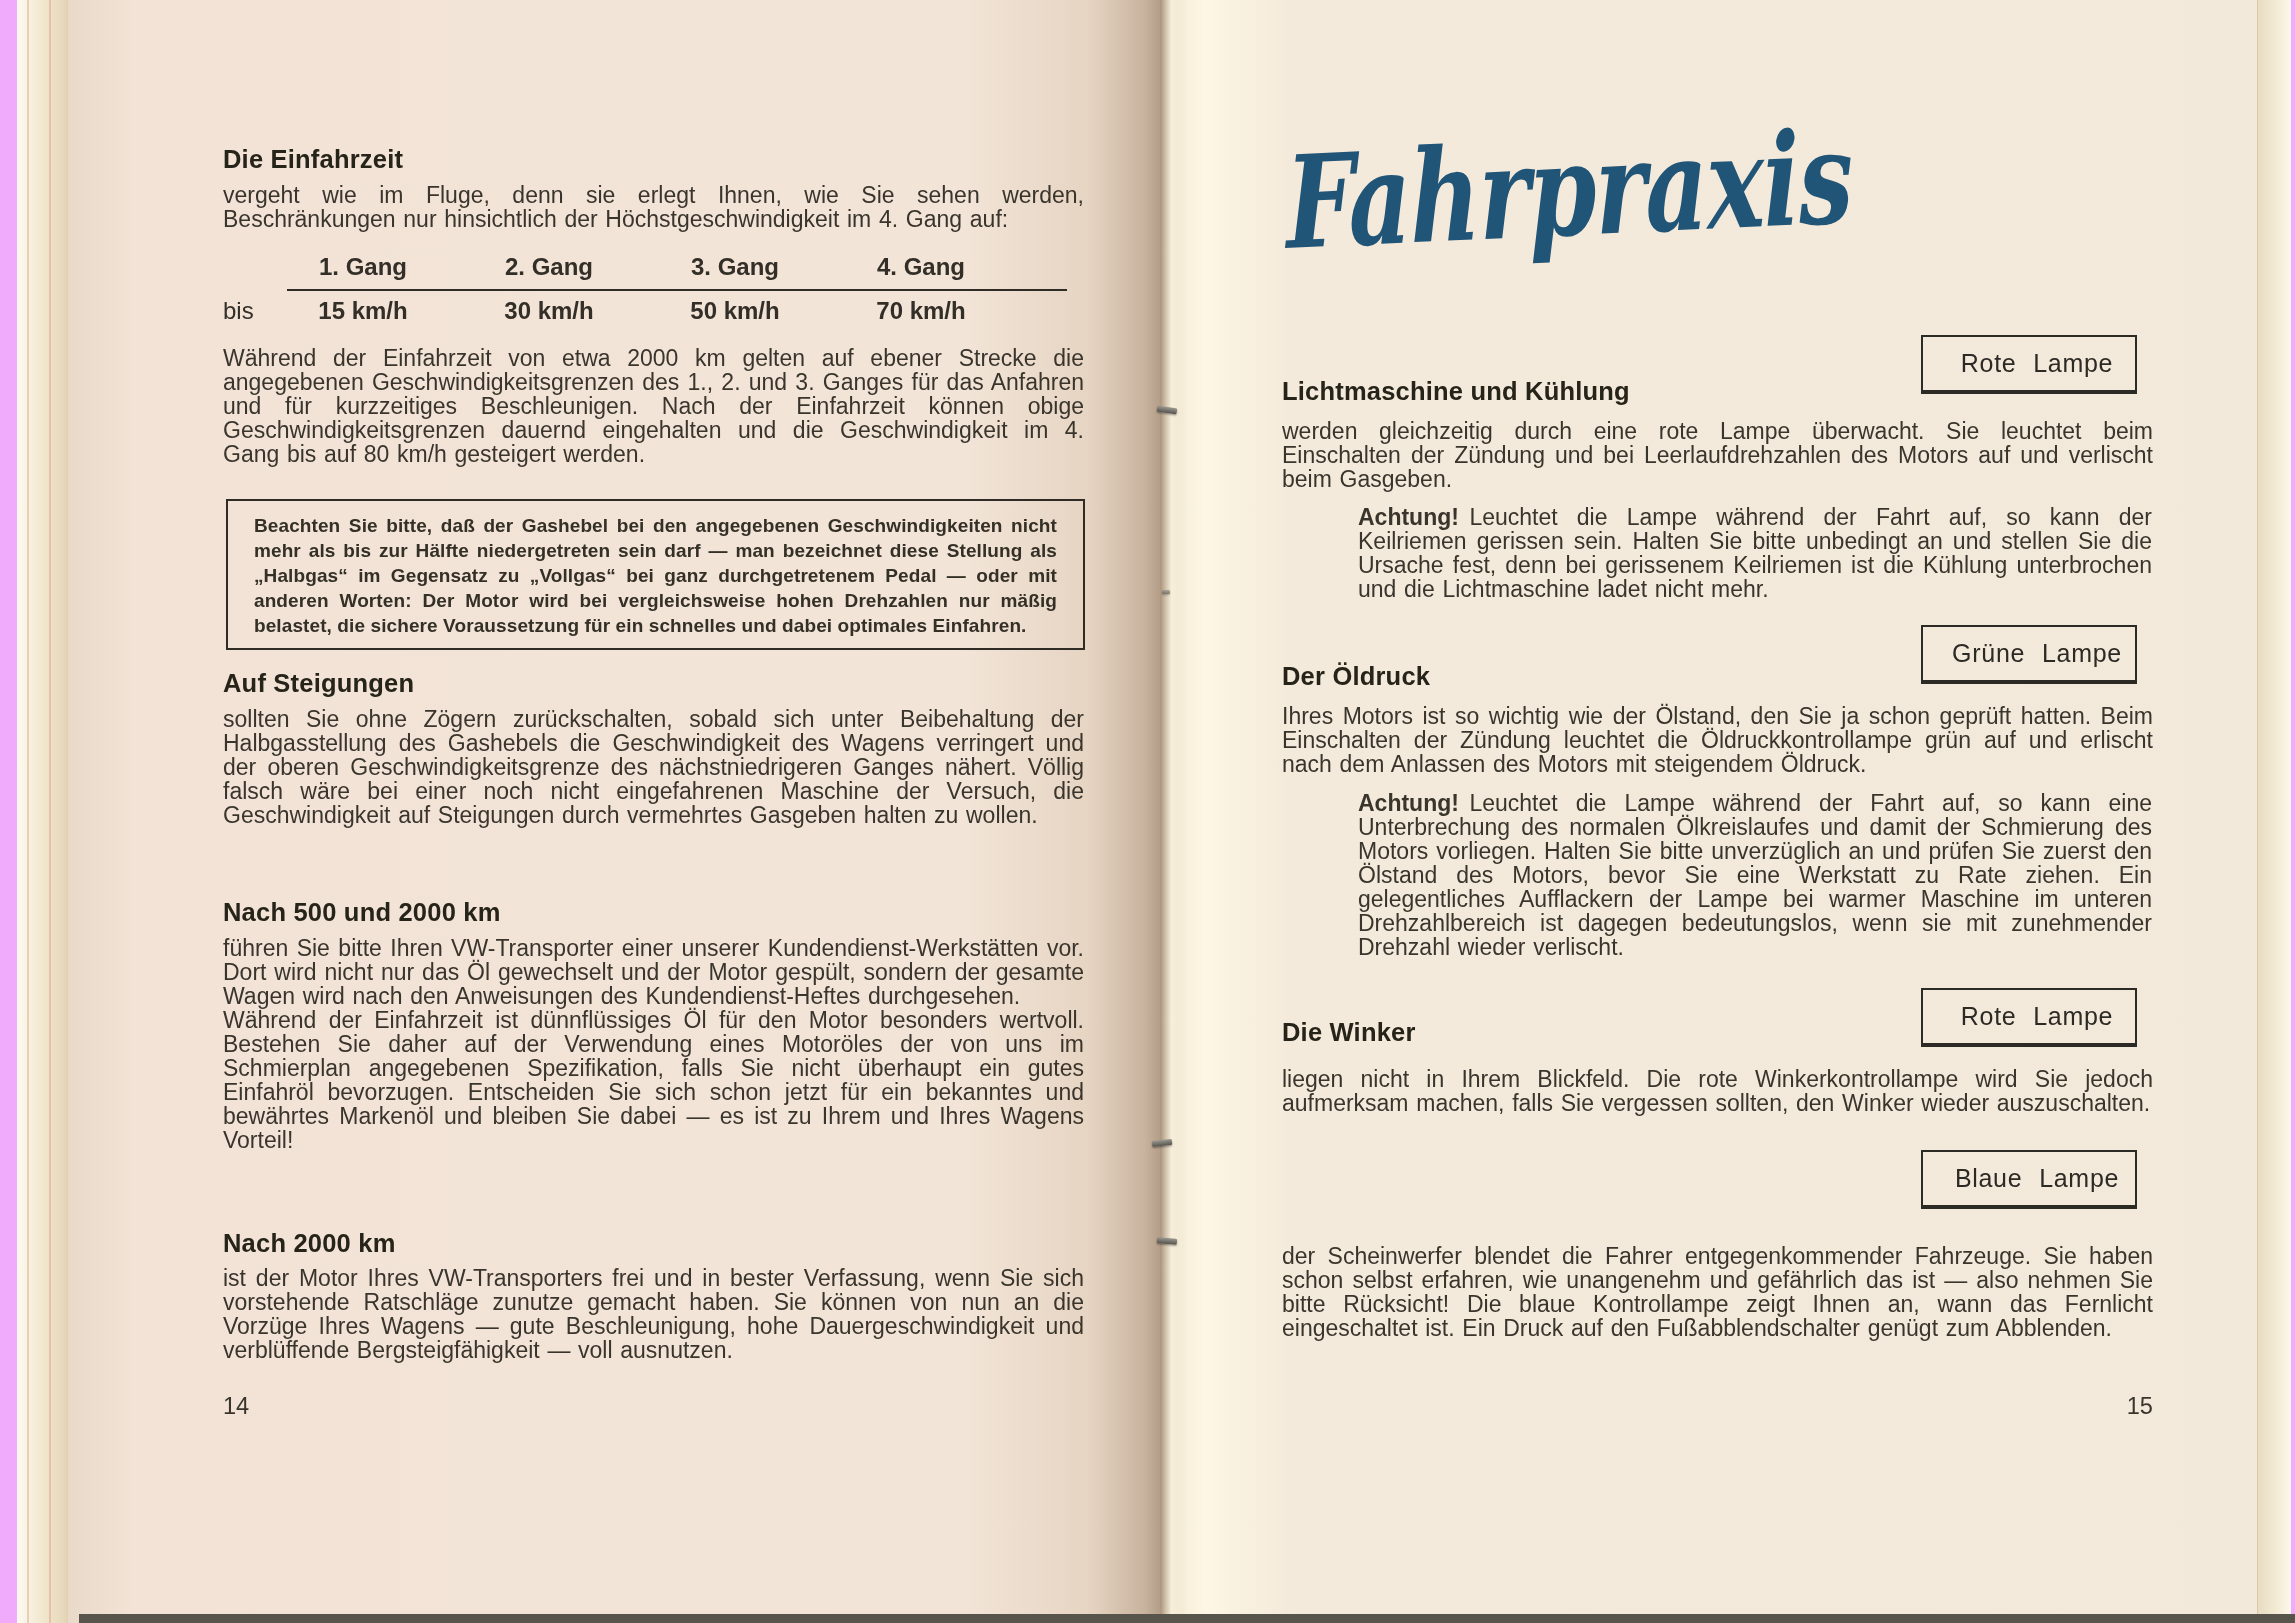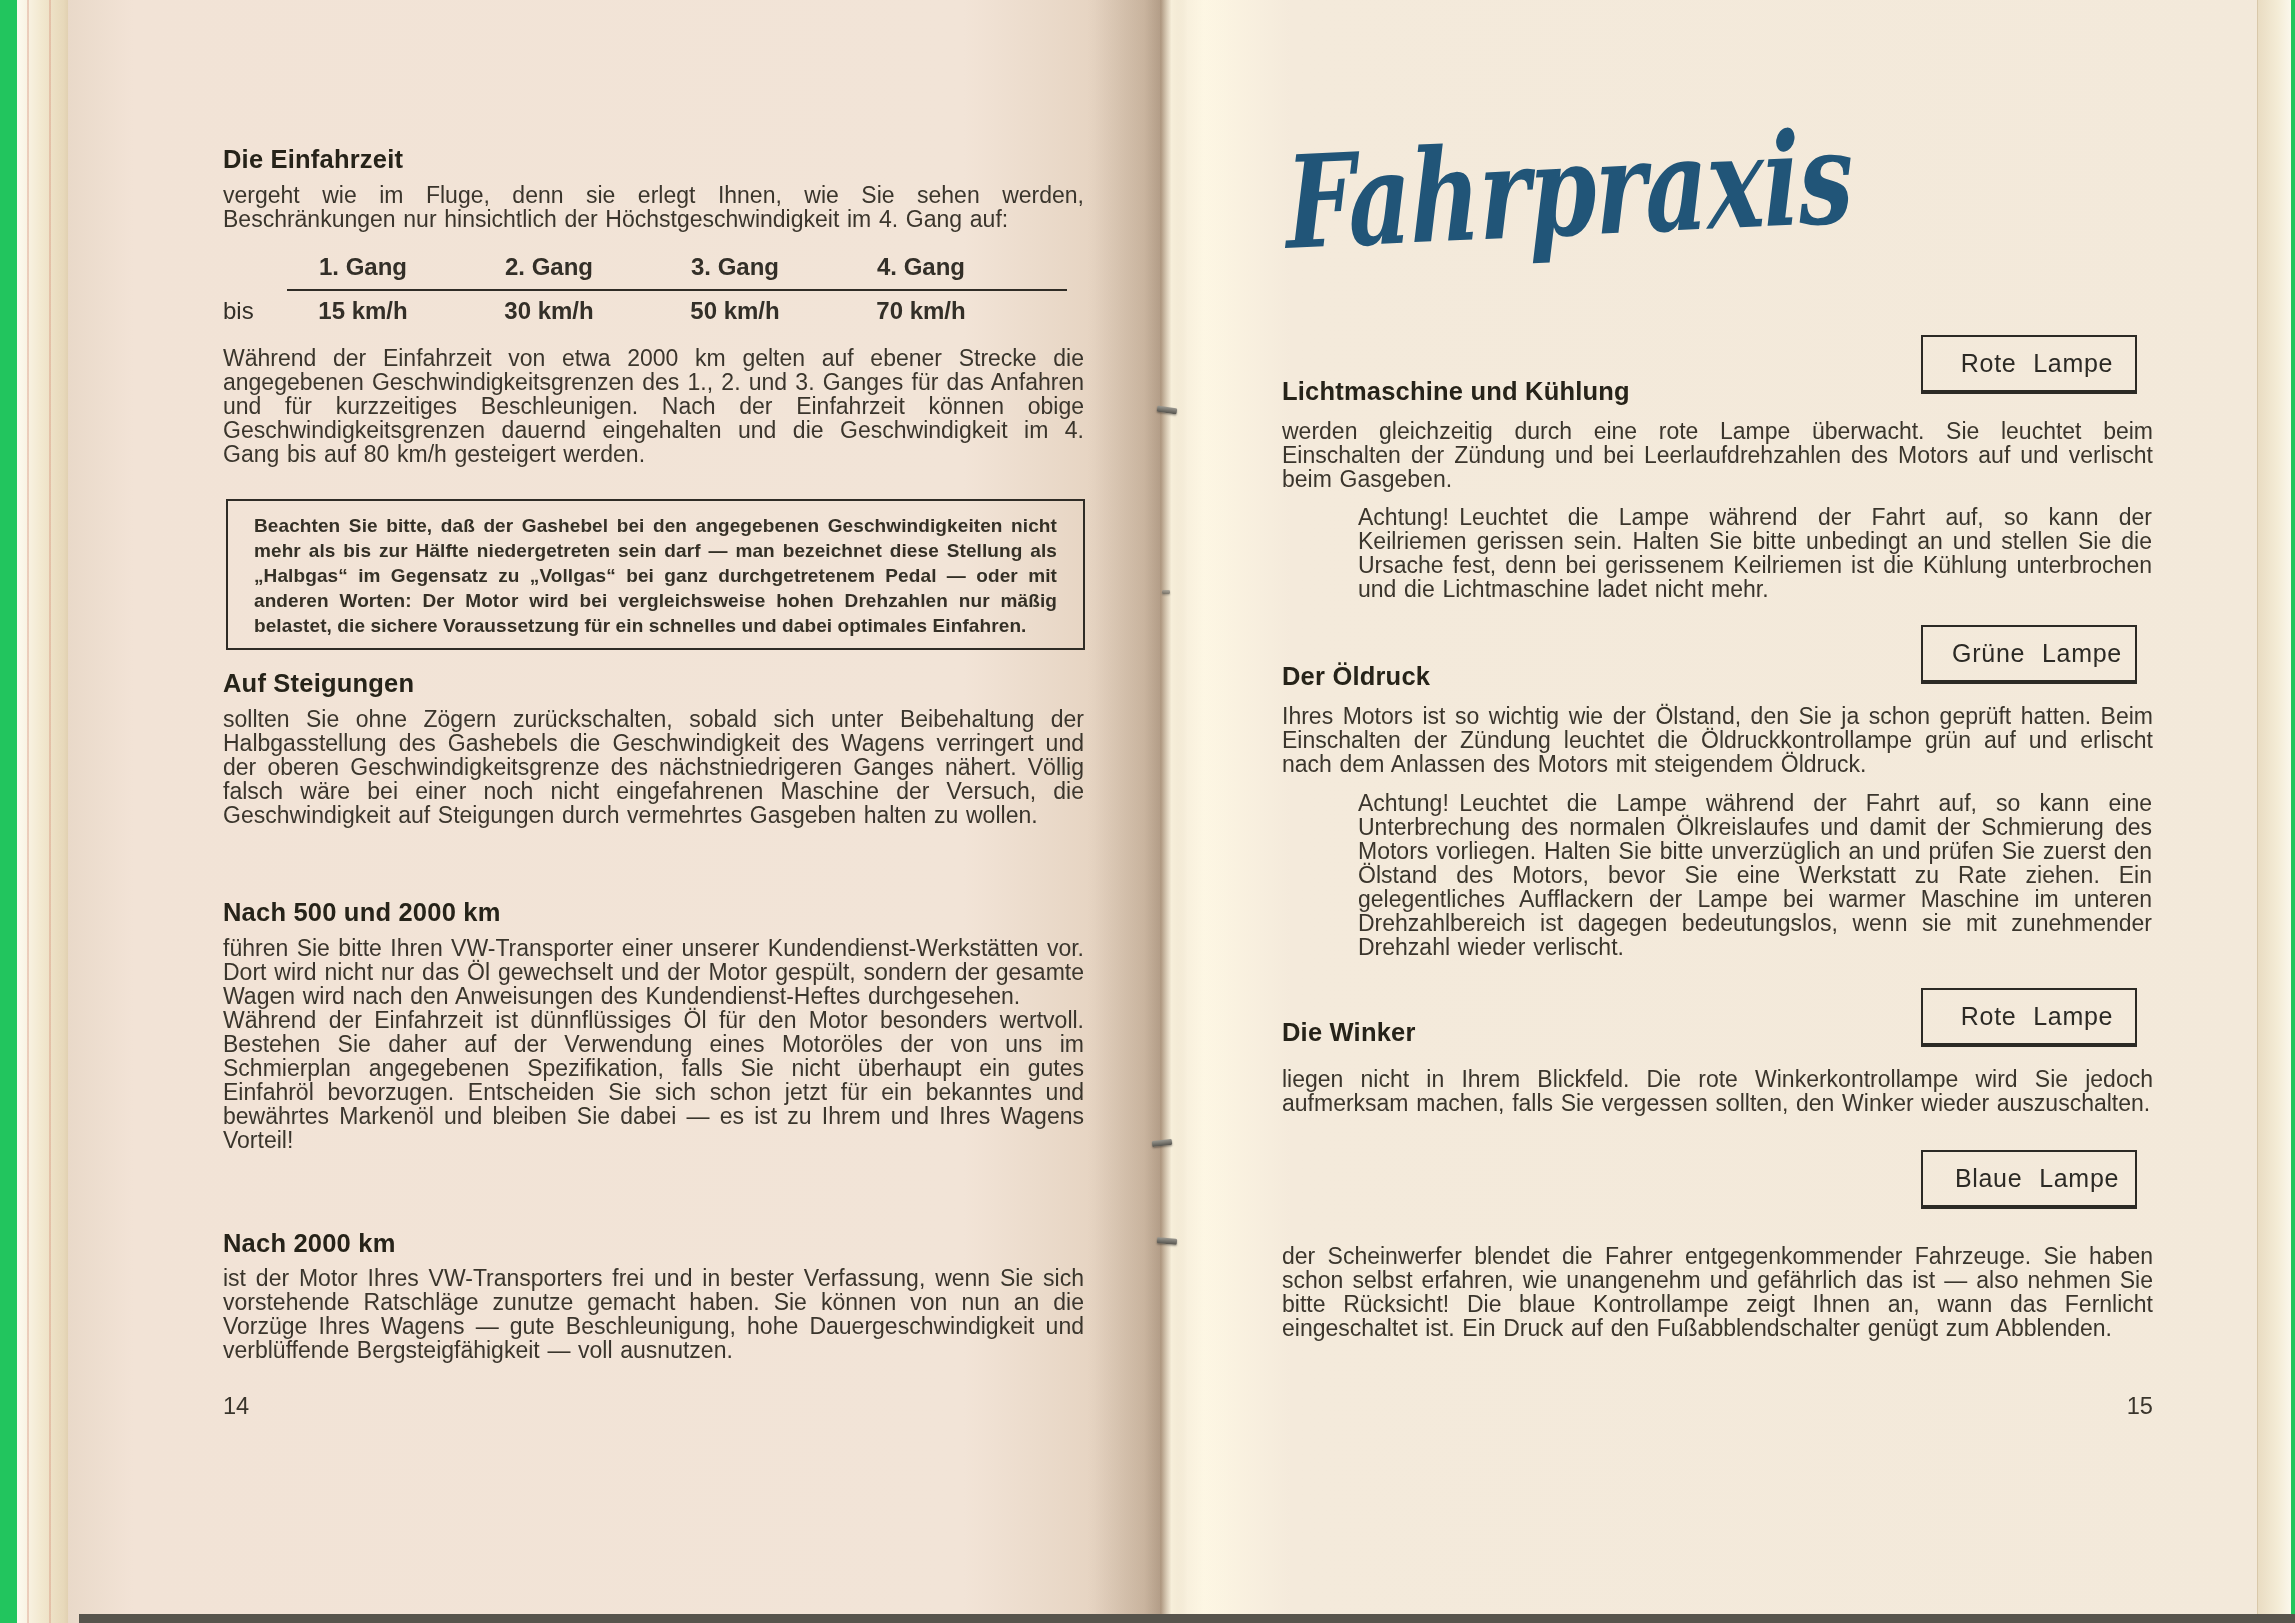--- a/index.html
+++ b/index.html
@@ -1,16 +1,16 @@
 <!DOCTYPE html>
 <html style="font-size:10.5px"><head>
 <meta charset="utf-8">
 <style>
   html,body{margin:0;padding:0;background:#f4f3ee;}
-  .scan{position:relative;width:2295px;height:1623px;background:#22c55e;overflow:hidden;
+  .scan{position:relative;width:2295px;height:1623px;background:#f0abfc;overflow:hidden;
         font-family:"Liberation Sans",sans-serif;color:#332f28;}
 
   
   .fore-edge-l{position:absolute;left:17px;top:0;width:55px;height:1623px;
     background:
       repeating-linear-gradient(90deg, rgba(206,118,98,0) 0 10.5px, rgba(206,118,98,0.30) 10.5px 12.4px, rgba(206,118,98,0) 12.4px 22px),
       linear-gradient(90deg,#fdfaf0 0%,#f2e8cf 45%,#e7d8ba 85%,#dcc9a9 100%);
     border-right:1.3px solid #cbb193;}
   .page-l{position:absolute;left:68px;top:0;width:1092px;height:1623px;
     background:linear-gradient(90deg,#e9d9c9 0,#f2e3d6 6%,#f2e4d7 82%,#e6d4c2 94%,#d3bfa9 100%);}
@@ -46,21 +46,21 @@
   .gt-rule{margin-left:64px;width:780px;border-top:2.6px solid #2f2c26;margin-top:7.9px;margin-bottom:6.5px;}
   .gt-label{width:47px;flex:none;font-weight:normal;font-size:24px;}
 
   
   .note-box{left:226px;top:499px;width:859px;box-sizing:border-box;border:2px solid #2f2c26;
     padding:11.8px 26px 10.5px 26px;font-size:19px;line-height:25px;font-weight:bold;
     letter-spacing:0.1px;text-align:justify;color:#343026;}
 
   
   .achtung{left:1358px;width:794px;}
-  .achtung .lead{font-weight:normal;margin-right:10.5px;}
+  .achtung .lead{font-weight:bold;margin-right:10.5px;}
 
   
   .badge{position:absolute;left:1921px;width:216px;height:59px;box-sizing:border-box;
     border:2.6px solid #2c2a25;border-bottom-width:4.6px;display:flex;align-items:center;justify-content:center;
     font-size:25px;color:#2c2a25;word-spacing:9.2px;letter-spacing:0.7px;padding-left:16px;}
 
   
   .chapter-title{position:absolute;left:1284px;top:128px;font-family:"DejaVu Serif",serif;
     font-style:italic;font-weight:bold;font-size:97px;color:#215578;letter-spacing:-1.3px;
     transform:scaleY(1.32) rotate(-2deg);transform-origin:left top;}

